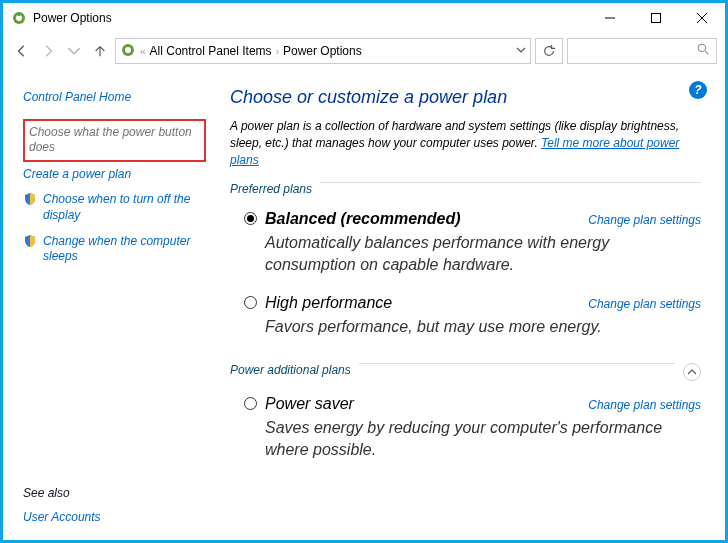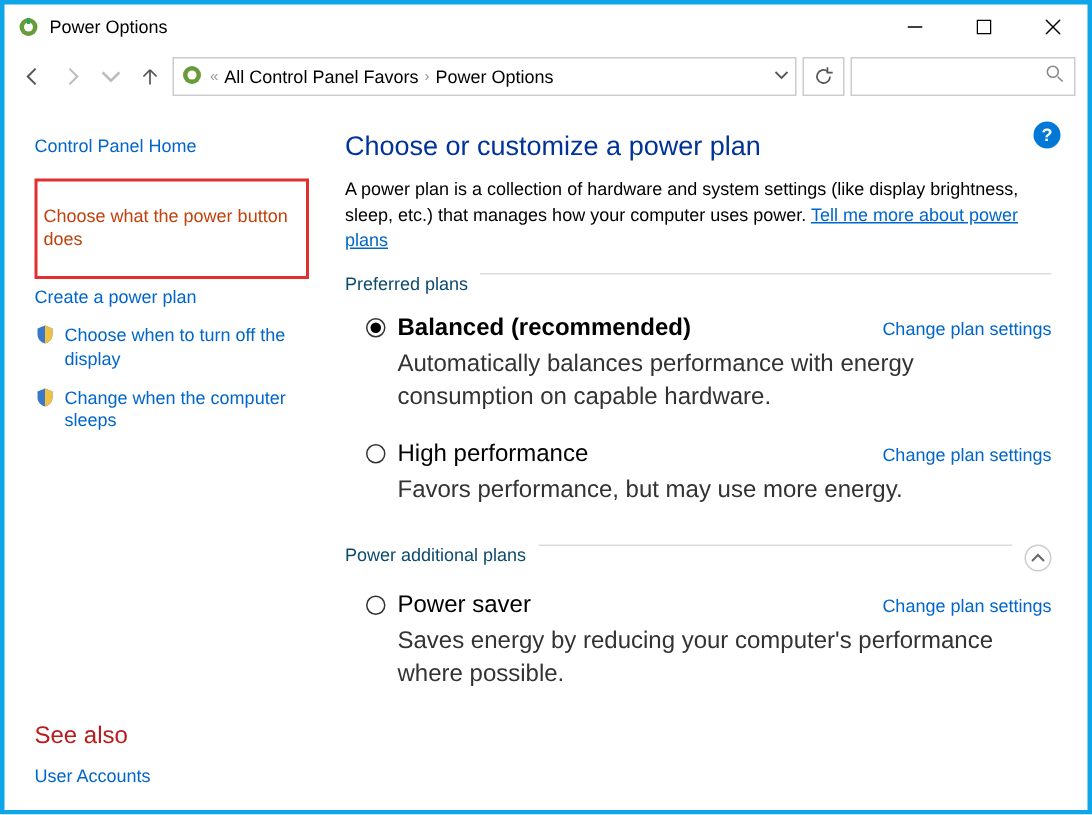--- a/index.html
+++ b/index.html
@@ -20,27 +20,27 @@
 .navbtn.disabled { color: #bbb; }
 .navbtn svg { width: 14px; height: 14px; }
 .address { flex: 1; height: 26px; border: 1px solid #ccc; display: flex; align-items: center; padding: 0 4px; gap: 4px; font-size: 12px; }
 .address .chev { color: #999; font-size: 10px; }
 .address .crumb { color: #000; cursor: pointer; }
 .address .drop { margin-left: auto; color: #555; }
 .refresh { width: 28px; height: 26px; border: 1px solid #ccc; display: flex; align-items: center; justify-content: center; color: #555; cursor: pointer; }
 .search { width: 150px; height: 26px; border: 1px solid #ccc; display: flex; align-items: center; padding: 0 6px; justify-content: flex-end; color: #888; }
 
 
-.body { flex: 1; display: flex; overflow: hidden; position: relative; }
+.body { flex: 1; display: flex; overflow: hidden; position: relative; font-style: italic; }
 .sidebar { width: 215px; padding: 16px 12px 12px 20px; display: flex; flex-direction: column; }
 .sidelink { color: #0066cc; font-size: 12px; padding: 5px 0; cursor: pointer; line-height: 1.3; display: flex; align-items: flex-start; gap: 6px; }
-.sidelink.highlighted { border: 2px solid #e03030; padding: 16px 4px; color: #c2410c; }
+.sidelink.highlighted { border: 2px solid #e03030; padding: 4px 4px; color: #737373; }
 .sidelink .bullet { width: 14px; height: 14px; flex-shrink: 0; }
 .sidespacer { flex: 1; }
-.seealso { color: #b91c1c; font-size: 16px; margin-bottom: 8px; }
+.seealso { color: #0f172a; font-size: 12px; margin-bottom: 8px; }
 
 
 .content { flex: 1; padding: 18px 24px 12px 12px; overflow-y: auto; position: relative; }
 .help { position: absolute; top: 12px; right: 18px; width: 18px; height: 18px; border-radius: 50%; background: #0078d7; color: #fff; display: flex; align-items: center; justify-content: center; font-weight: bold; font-size: 12px; cursor: pointer; }
 .heading { color: #003399; font-size: 18px; font-weight: 400; margin-bottom: 10px; }
 .desc { font-size: 12px; color: #000; line-height: 1.4; margin-bottom: 14px; }
 .desc a { color: #0066cc; text-decoration: underline; cursor: pointer; }
 
 .fieldset { margin-bottom: 12px; }
 .legend { font-size: 12px; color: #0c4a6e; display: flex; align-items: flex-start; margin-bottom: 10px; }
@@ -114,21 +114,21 @@
         <svg viewBox="0 0 16 16">
           <path d="M8 3 L3 8 M8 3 L13 8 M8 3 V14" fill="none" stroke="currentColor" stroke-width="1.3"></path>
         </svg>
       </div>
     <div class="address">
       <span class="po-icon"><svg viewBox="0 0 16 16">
             <circle cx="8" cy="8" r="6" fill="#6a9b3a"></circle>
             <circle cx="8" cy="8" r="3" fill="#fff"></circle>
           </svg></span>
       <span class="chev">«</span>
-      <span class="crumb">All Control Panel Favors</span>
+      <span class="crumb">All Control Panel Items</span>
       <span class="chev">›</span>
       <span class="crumb">Power Options</span>
       <span class="drop"><svg width="10" height="10" viewBox="0 0 10 10">
             <path d="M1 3 L5 7 L9 3" fill="none" stroke="currentColor" stroke-width="1.2"></path>
           </svg></span>
     </div>
     <div class="refresh">
         <svg width="14" height="14" viewBox="0 0 16 16">
           <path d="M13 8a5 5 0 1 1-2-4" fill="none" stroke="currentColor" stroke-width="1.3"></path>
           <path d="M11 1 L11 5 L15 5" fill="none" stroke="currentColor" stroke-width="1.3"></path>

